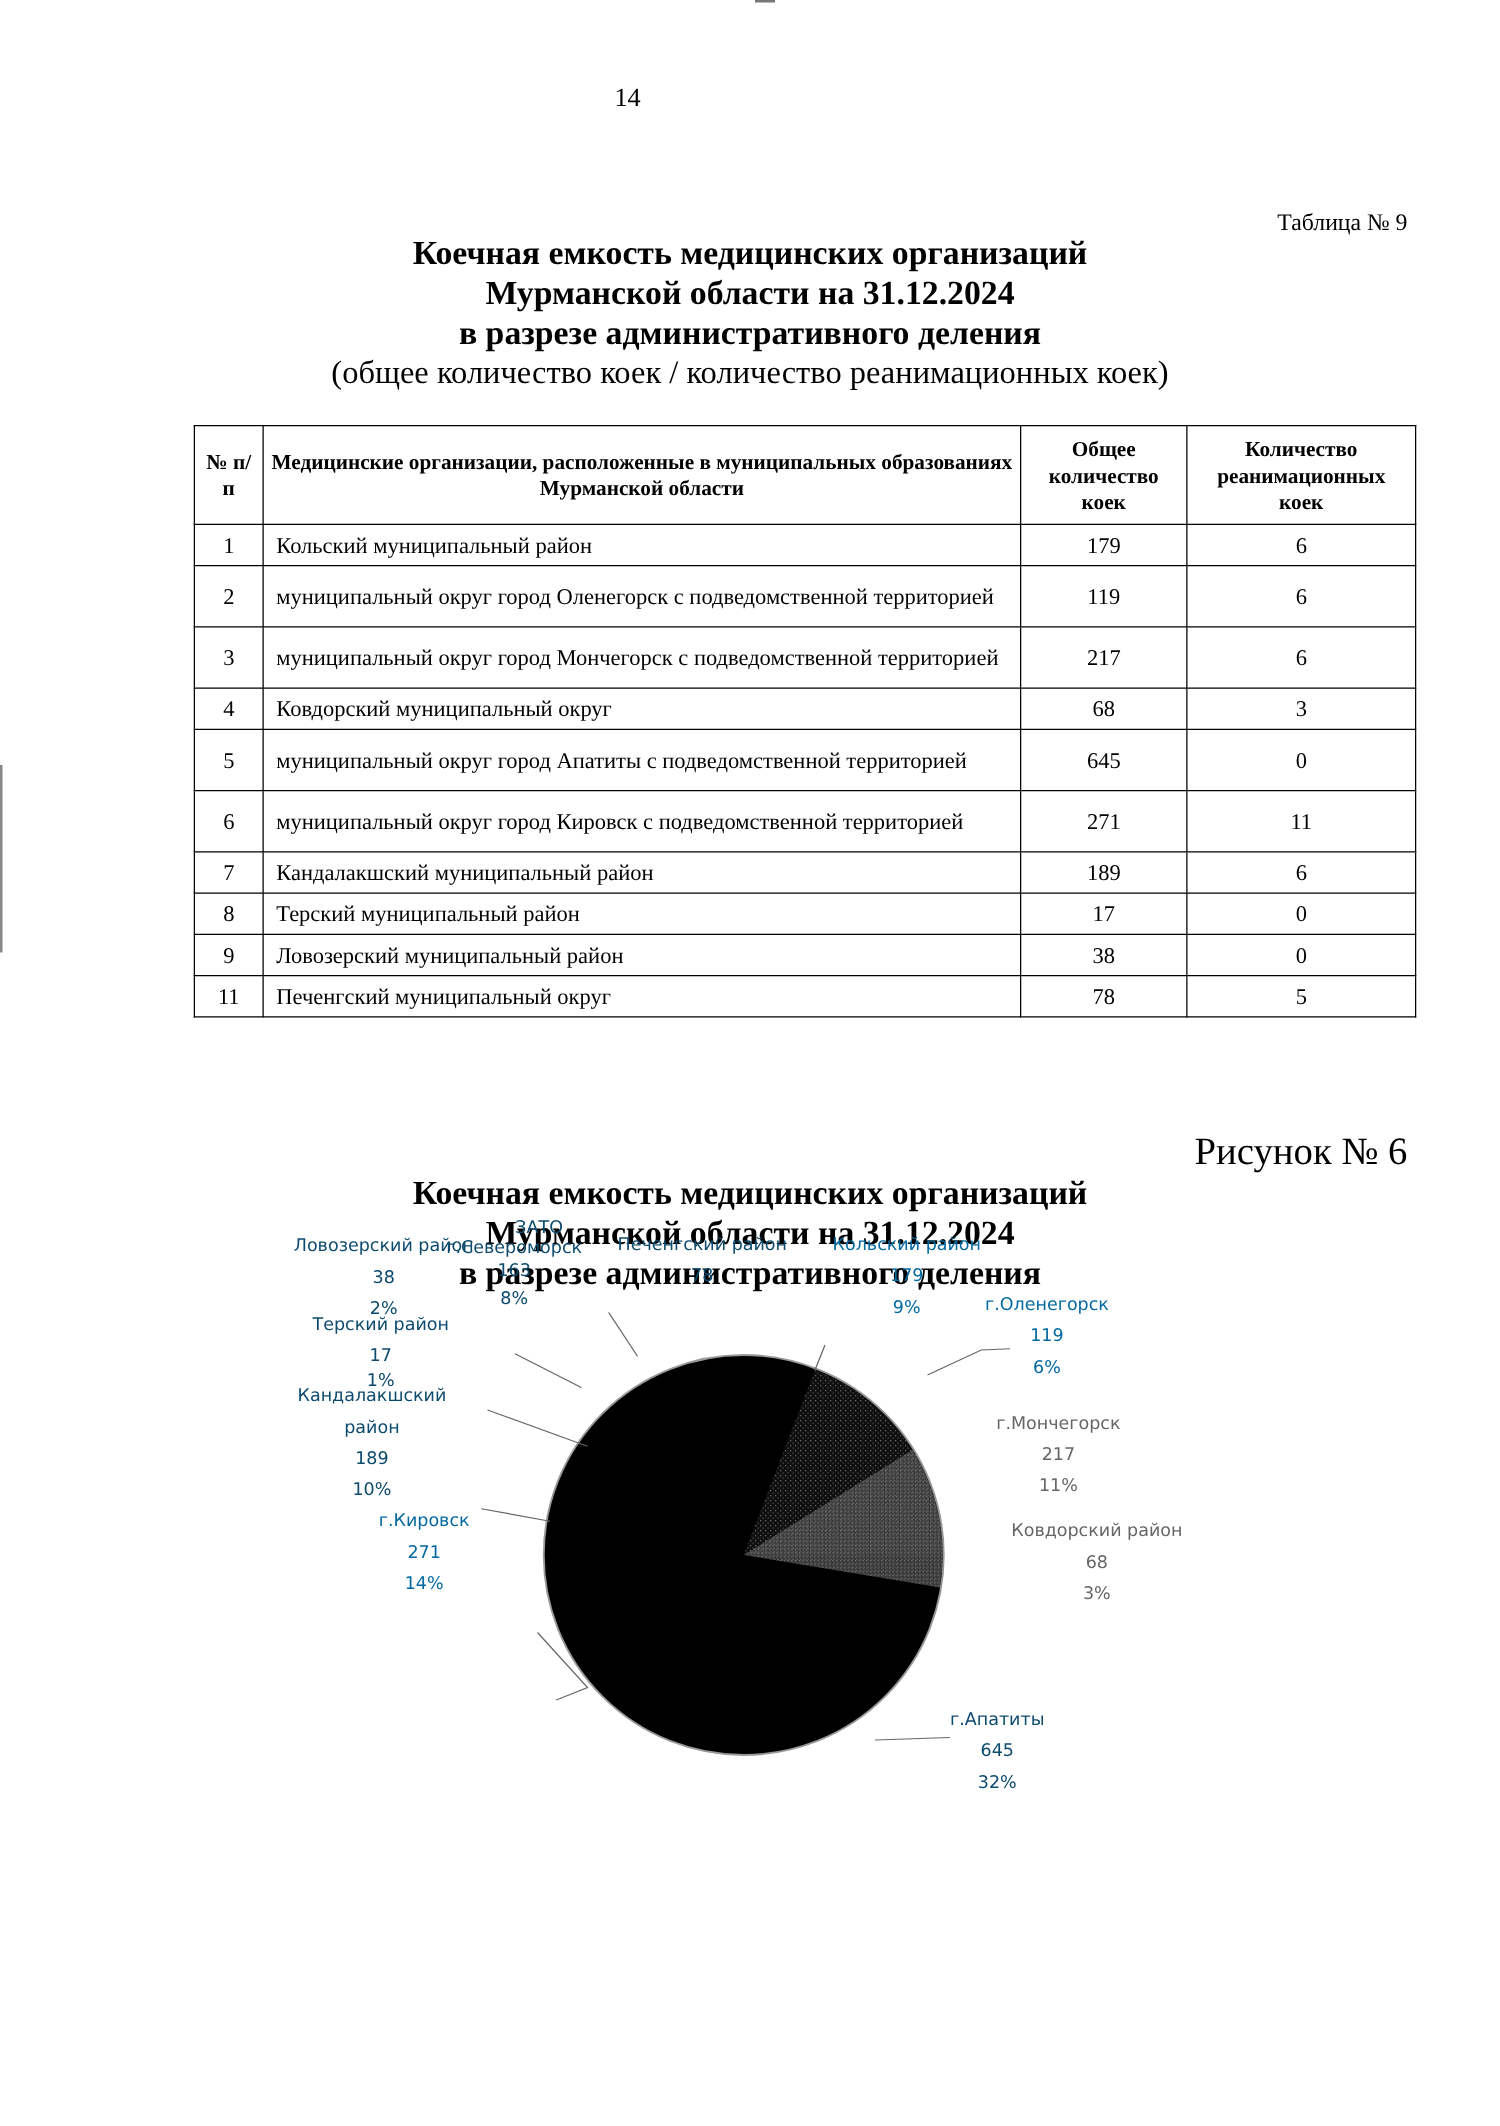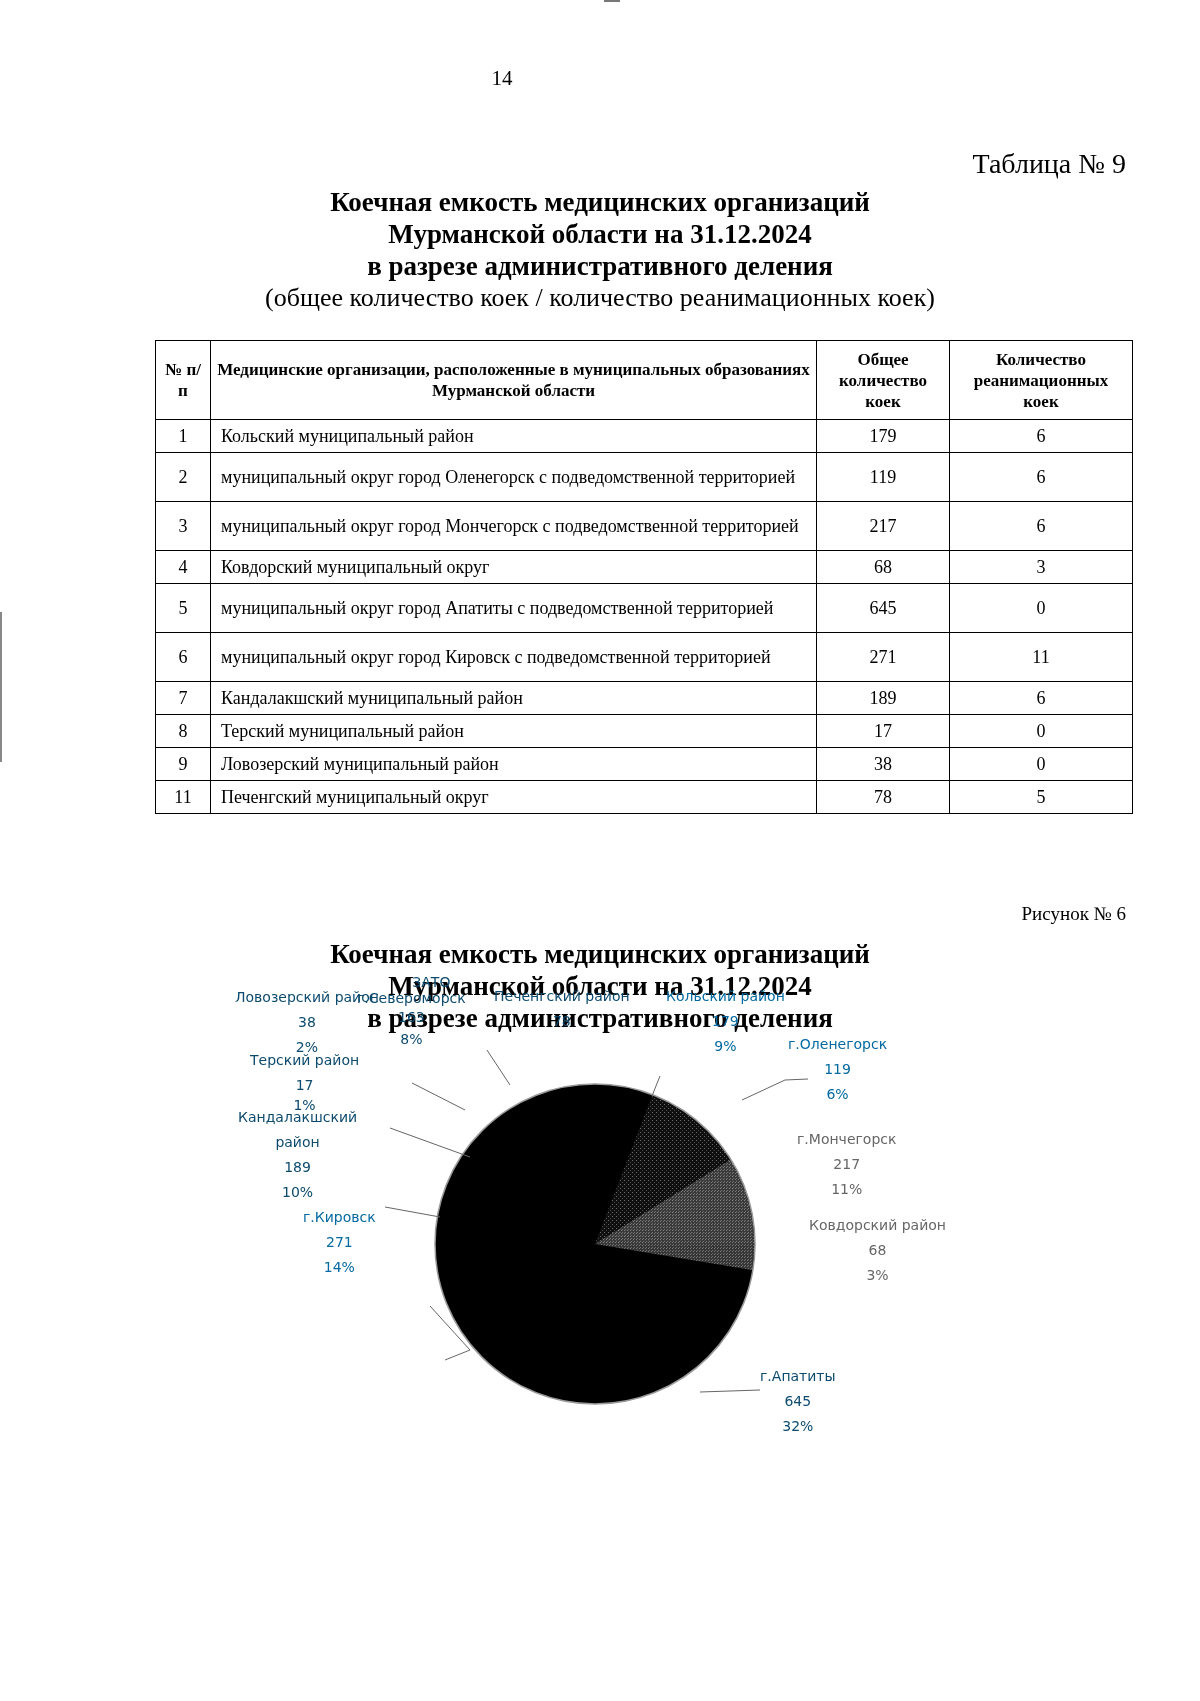--- a/index.html
+++ b/index.html
@@ -1,34 +1,34 @@
 <!DOCTYPE html>
 <html><head>
 <meta charset="utf-8">
 <style>
   html, body { margin: 0; padding: 0; background: #ffffff; }
   body { width: 1200px; height: 1701px; position: relative; overflow: hidden;
          font-family: "Liberation Serif", "DejaVu Serif", serif; color: #000; }
   .scan-mark-top { position: absolute; left: 604px; top: 0; width: 16px; height: 2px; background: #777; }
   .scan-mark-left { position: absolute; left: 0; top: 612px; width: 2px; height: 150px; background: #888; }
   .page-number { position: absolute; top: 66px; left: 0; width: 1004px; text-align: center; font-size: 21px; }
-  .table-label { position: absolute; top: 148px; right: 74px; font-size: 28px; }
+  .table-label { position: absolute; top: 168px; right: 74px; font-size: 19px; }
   .title-block { position: absolute; left: 0; width: 1200px; text-align: center; }
   .title-block .bold { font-weight: bold; font-size: 27px; line-height: 32px; }
   .title-block .sub { font-size: 26px; line-height: 32px; }
   #title1 { top: 186px; }
   table.data-table { position: absolute; left: 155px; top: 340px; width: 978px; border-collapse: collapse; font-size: 18px; }
   table.data-table th, table.data-table td { border: 1.5px solid #000; padding: 0 6px; }
   table.data-table th { font-weight: bold; font-size: 17px; line-height: 21px; height: 78px; text-align: center; }
   table.data-table td.num { text-align: center; width: 42px; padding: 0; }
   table.data-table td.name { text-align: left; line-height: 20px; padding: 2px 10px; }
   table.data-table td.val { text-align: center; }
   table.data-table tr.single td { height: 28px; }
   table.data-table tr.double td { height: 44px; }
-  .fig-label { position: absolute; top: 903px; right: 74px; font-size: 19px; }
+  .fig-label { position: absolute; top: 903px; right: 74px; font-size: 31px; }
   #title2 { top: 938px; }
   .chart { position: absolute; left: 0; top: 1050px; width: 1200px; height: 520px; }
   .lbl { position: absolute; font-family: "DejaVu Sans", sans-serif; font-size: 14px; font-weight: normal;
          text-align: center; line-height: 25px; color: #0c4a6e; white-space: nowrap; }
   .lbl.light { color: #666; font-weight: normal; margin-left: 29px; }
   .lbl.mid { color: #0369a1; font-weight: normal; }
 </style>
 </head>
 <body>
 

